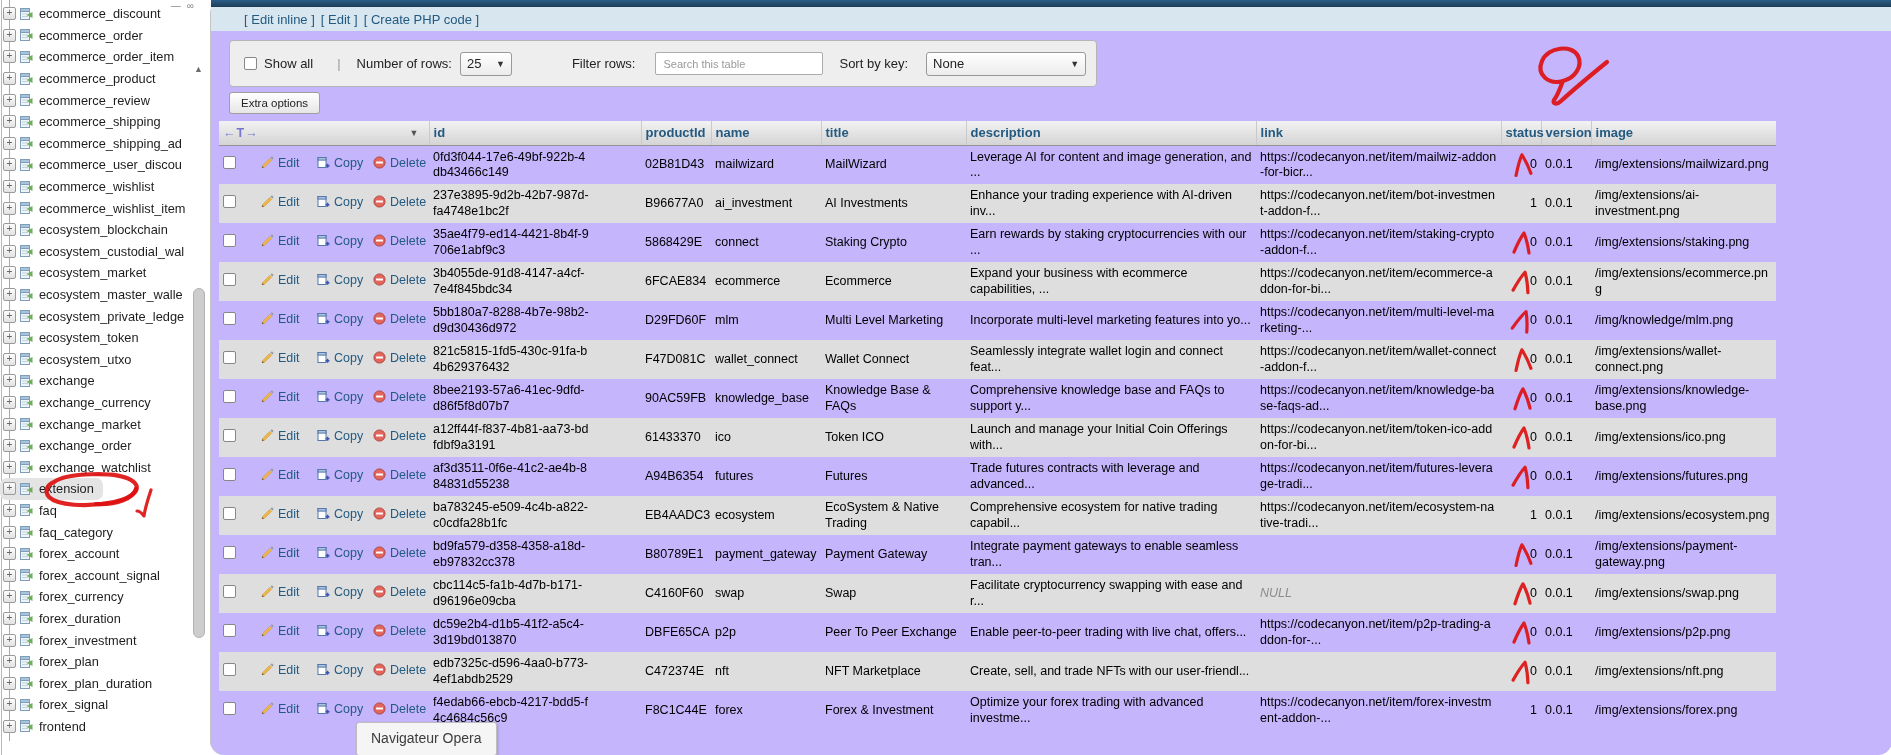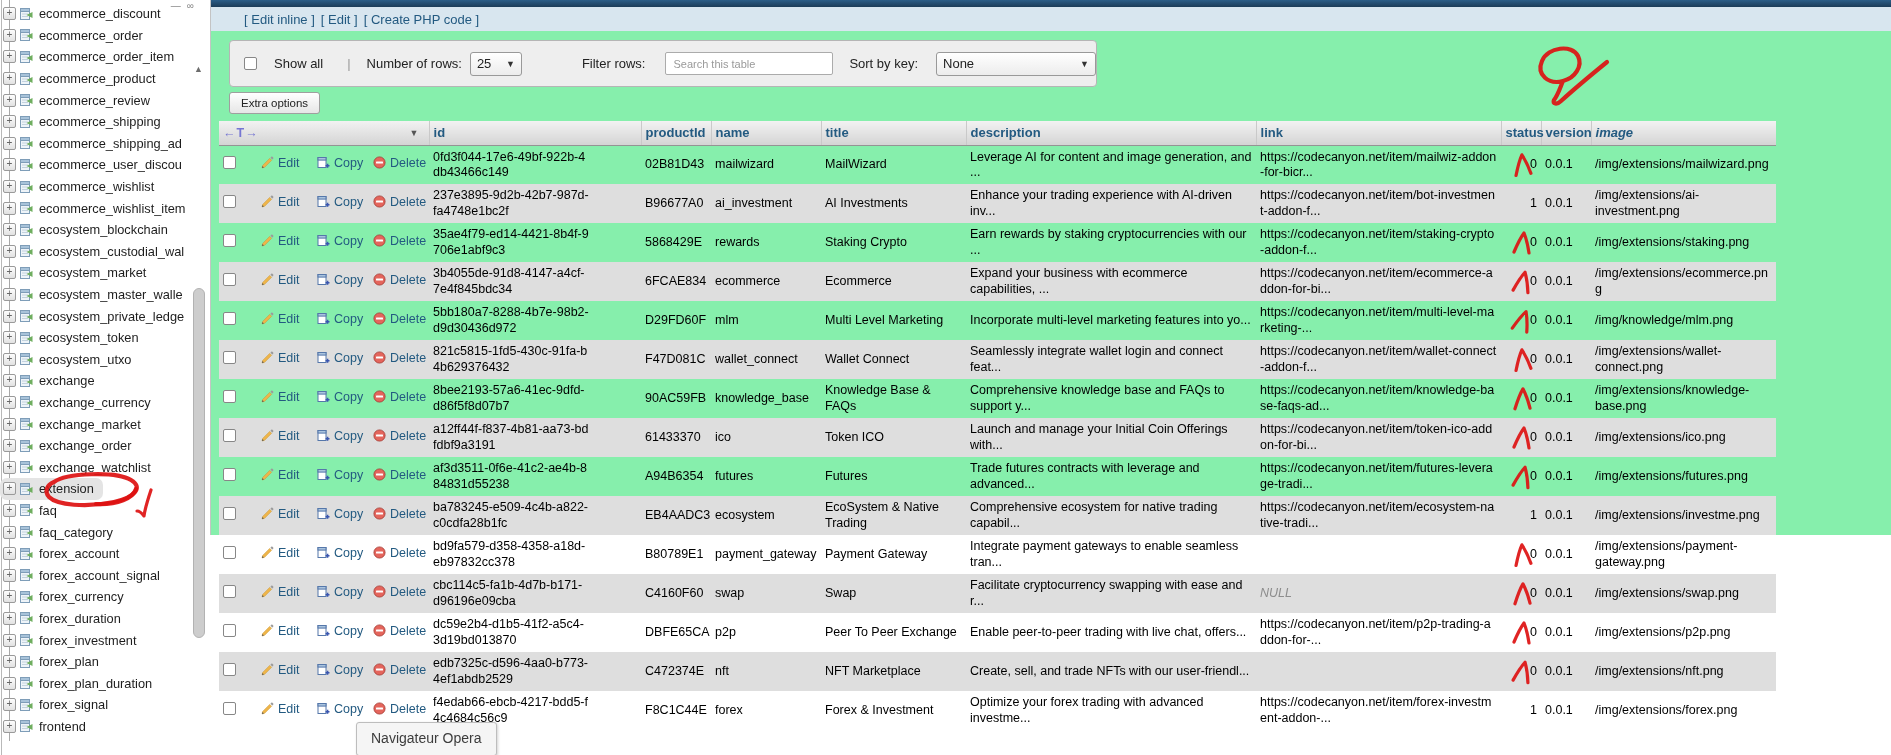--- a/index.html
+++ b/index.html
@@ -19,33 +19,33 @@
   .side-item.selected{background:#e4e4e4;border-radius:7px;}
   .plus-box{flex:0 0 auto;width:11px;height:11px;margin-left:3px;border:1px solid #9a9a9a;border-radius:2px;
     background:linear-gradient(#fdfdfd,#e2e2e2);color:#666;font-size:10px;line-height:9px;text-align:center;z-index:2;}
   .tbl-icon{flex:0 0 auto;margin-left:4px;width:13px;height:12px;}
   .side-label{margin-left:6px;font-size:12.8px;color:#1d1d1d;}
   .side-scroll-up{position:absolute;right:3px;top:62px;width:13px;height:14px;color:#6d6d6d;
     font-size:9px;line-height:14px;text-align:center;cursor:pointer;}
   .side-scroll-thumb{position:absolute;right:3px;top:288px;width:10px;height:348px;
     background:#cdcdcd;border:1px solid #b2b2b2;border-radius:6px;cursor:pointer;}
   
-  .main{position:absolute;left:210px;top:0;width:1681px;height:535px;background:#86efac;border-left:1px solid #c4c4c4;}
+  .main{position:absolute;left:210px;top:0;width:1681px;height:755px;background:#c4b5fd;border-left:1px solid #c4c4c4;border-radius:14px;}
   .navy-strip{position:absolute;left:0;top:0;width:100%;height:7px;background:linear-gradient(#2c5e88,#1b3c58);}
   .query-bar{position:absolute;left:0;top:7px;width:100%;height:24px;background:#d8e6ef;
     display:flex;align-items:center;padding-left:33px;box-sizing:border-box;font-size:13px;color:#235a81;}
   .qlink{margin-right:6px;}
   .qlink::before{content:"[ ";color:#235a81;}
   .qlink::after{content:" ]";color:#235a81;}
   .qlink a{color:#235a81;text-decoration:none;cursor:pointer;}
   
   .options-panel{position:absolute;left:18px;top:40px;width:868px;height:47px;box-sizing:border-box;
     background:#eeeeee;border:1px solid #b5b5b5;border-radius:4px;display:flex;align-items:center;
     padding-left:14px;font-size:13px;color:#222;}
-  .showall{display:flex;align-items:center;gap:17px;cursor:pointer;}
+  .showall{display:flex;align-items:center;gap:7px;cursor:pointer;}
   .cb{appearance:none;-webkit-appearance:none;width:13px;height:13px;border:1px solid #878787;border-radius:2px;
     background:#fff;margin:0;cursor:pointer;}
   .tool-div{color:#999;margin:0 16px 0 24px;}
   .tool-label{margin-right:8px;text-align:right;}
   .pma-select{display:inline-flex;align-items:center;justify-content:space-between;box-sizing:border-box;
     height:24px;border:1px solid #999;border-radius:3px;background:linear-gradient(#fff,#ececec);
     padding:0 6px;cursor:pointer;}
   .sel-rows{width:52px;margin-right:60px;}
   .sel-key{width:160px;margin-left:10px;}
   .caret{font-size:9px;color:#333;margin-left:6px;}
@@ -53,21 +53,21 @@
     padding:0 7px;font-size:11px;font-family:"Liberation Sans",sans-serif;margin:0 16px 0 12px;color:#333;}
   .filter-input::placeholder{color:#9a9a9a;}
   .extra-btn{position:absolute;left:18px;top:92px;height:22px;padding:0 11px;font-size:11.5px;
     font-family:"Liberation Sans",sans-serif;color:#222;border:1px solid #9f9f9f;border-radius:3px;
     background:linear-gradient(#ffffff,#e6e6e6);cursor:pointer;}
   
   .results{position:absolute;left:8px;top:121px;width:1557px;border-collapse:collapse;table-layout:fixed;}
   .results thead th{height:24px;background:linear-gradient(#f2f2f2,#d4d4d4);border-bottom:1px solid #949494;
     border-right:1px solid #c9c9c9;font-size:13px;font-weight:bold;color:#235a81;text-align:left;
     padding:0 0 0 4px;box-sizing:border-box;cursor:pointer;}
-  .results thead th:last-child{border-right:none;font-style:italic;}
+  .results thead th:last-child{border-right:none;}
   .th-actions{position:relative;}
   .tarrows{color:#7676d2;font-size:12.5px;letter-spacing:1px;}
   .opts-caret{position:absolute;right:10px;top:7px;font-size:9px;color:#555;}
   .results tbody tr{height:39px;}
   .results tbody tr:nth-child(even){background:#dedede;}
   .results td{font-size:12.5px;line-height:1.22;padding:2px 4px;vertical-align:middle;box-sizing:border-box;overflow:hidden;}
   .c-check{text-align:left;padding-left:12px;}
   .c-act{white-space:nowrap;padding-left:6px;}
   .c-act .alink{color:#235a81;text-decoration:none;cursor:pointer;}
   .ic{display:inline-block;vertical-align:-2px;margin-right:4px;}
@@ -630,21 +630,21 @@
     <td class="c-act">
       <span class="ic"><svg width="13" height="13" viewBox="0 0 13 13">
                 <circle cx="6.5" cy="6.5" r="5.6" fill="#e4655c" stroke="#a33931" stroke-width="0.8"></circle>
                 <rect x="3" y="5.6" width="7" height="1.9" rx="0.5" fill="#fff"></rect>
               </svg></span><a href="#" class="alink">Delete</a>
     </td>
     <td class="c-id">
             <div class="idwrap">35ae4f79-ed14-4421-8b4f-9706e1abf9c3</div>
           </td>
     <td class="c-pid">5868429E</td>
-    <td class="c-name">rewards</td>
+    <td class="c-name">connect</td>
     <td class="c-title">Staking Crypto</td>
     <td class="c-desc">Earn rewards by staking cryptocurrencies with our ...</td>
     <td class="c-link">https://codecanyon.net/item/staking-crypto-addon-f...</td>
     <td class="c-status">0</td>
     <td class="c-version">0.0.1</td>
     <td class="c-image">/img/extensions/staking.png</td>
   </tr>
 
   <tr>
     <td class="c-check"><input type="checkbox" class="cb" style=""></td>
@@ -881,21 +881,21 @@
     <td class="c-id">
             <div class="idwrap">ba783245-e509-4c4b-a822-c0cdfa28b1fc</div>
           </td>
     <td class="c-pid">EB4AADC3</td>
     <td class="c-name">ecosystem</td>
     <td class="c-title">EcoSystem &amp; Native Trading</td>
     <td class="c-desc">Comprehensive ecosystem for native trading capabil...</td>
     <td class="c-link">https://codecanyon.net/item/ecosystem-native-tradi...</td>
     <td class="c-status">1</td>
     <td class="c-version">0.0.1</td>
-    <td class="c-image">/img/extensions/investme.png</td>
+    <td class="c-image">/img/extensions/ecosystem.png</td>
   </tr>
 
   <tr>
     <td class="c-check"><input type="checkbox" class="cb" style=""></td>
     <td class="c-act">
       <span class="ic"><svg width="13" height="13" viewBox="0 0 13 13">
                 <path d="M1 12 l2.6 -0.7 7 -7 L8.7 2.4 1.7 9.4 z" fill="#efb54a" stroke="#c9952c" stroke-width="0.5"></path>
                 <path d="M9.4 1.7 l1.9 1.9 0.9 -0.9 c0.3 -0.3 0.3 -0.8 0 -1.1 l-0.8 -0.8 c-0.3 -0.3 -0.8 -0.3 -1.1 0 z" fill="#9b9b9b"></path>
                 <path d="M1 12 l0.5 -1.9 1.4 1.4 z" fill="#555"></path>
               </svg></span><a href="#" class="alink">Edit</a>

